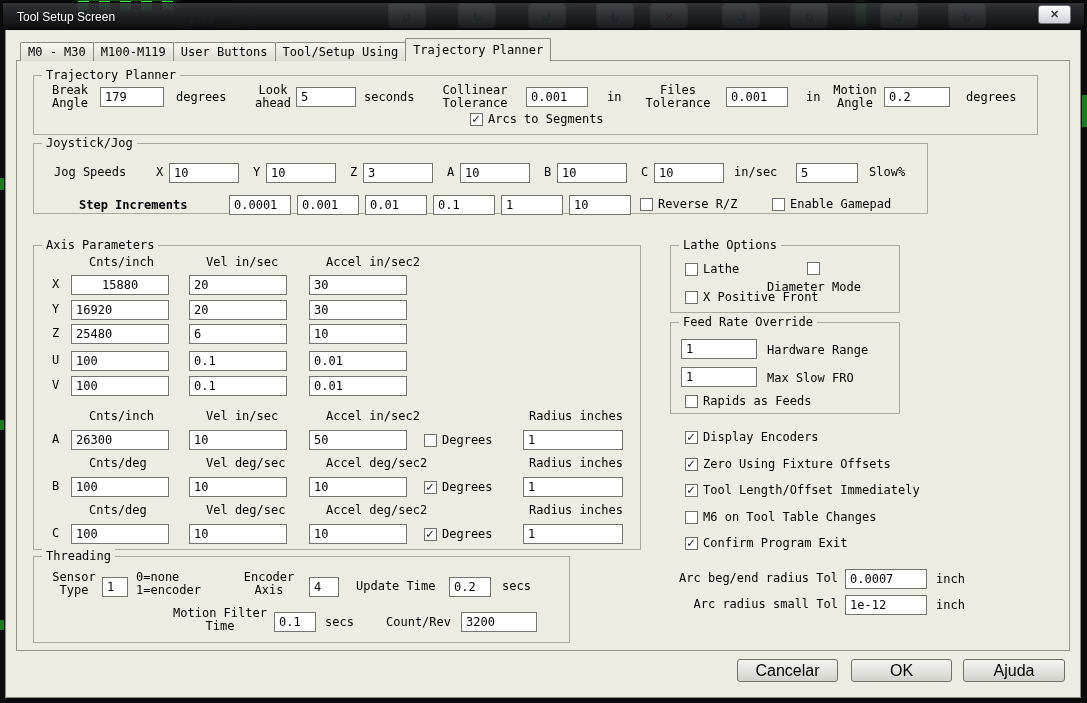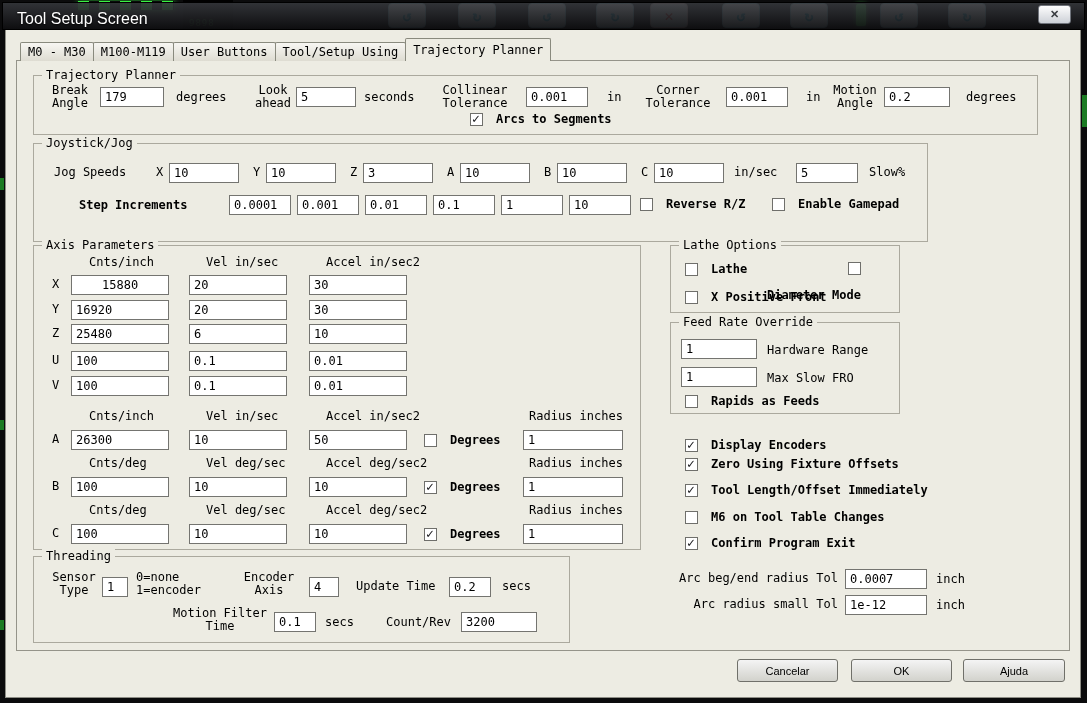--- a/index.html
+++ b/index.html
@@ -33,21 +33,21 @@
   .edge-frag { position:absolute; background:#1e8f28; opacity:.85; }
 
   
   .titlebar {
     position:absolute; left:2px; top:2px; width:1083px; height:28px;
     background: linear-gradient(rgba(52,54,58,.92), rgba(14,14,16,.95));
     border:1px solid #000;
   }
   .title-text {
     position:absolute; left:14px; top:7px; color:#fff;
-    font-family:"Liberation Sans", sans-serif; font-size:16px;
+    font-family:"Liberation Sans", sans-serif; font-size:12px;
     text-shadow: 0 1px 2px #000;
   }
   .close-btn {
     position:absolute; left:1038px; top:5px; width:33px; height:19px;
     background: linear-gradient(#fdfdfd,#cdd1d7);
     border:1px solid #70747c; border-radius:3px;
     display:flex; align-items:center; justify-content:center;
     color:#3a3d42; font-size:11px; font-weight:bold;
     font-family:"Liberation Sans", sans-serif; cursor:pointer;
   }
@@ -81,33 +81,33 @@
   }
   .lbl { position:absolute; white-space:pre-line; line-height:13px; }
   .lbl.c { text-align:center; }
   .lbl.r { text-align:right; }
   .field {
     position:absolute; height:20px; background:#fff;
     border:1px solid #747470;
     font-family:"DejaVu Sans Mono", monospace; font-size:12px;
     padding:1px 4px; color:#000;
   }
-  .cb { position:absolute; display:flex; align-items:flex-end; gap:13px; cursor:pointer; white-space:nowrap;font-weight:bold; }
+  .cb { position:absolute; display:flex; align-items:center; gap:5px; cursor:pointer; white-space:nowrap; }
   .cb .box { width:13px; height:13px; background:#fff; border:1px solid #6f6f6b; position:relative; flex:none; }
   .cb.checked .box::after {
     content:"✓"; position:absolute; left:1px; top:-3px;
     font-size:13px; font-weight:bold; color:#17171a;
   }
 
   .btn {
     position:absolute; height:23px;
     background: linear-gradient(#f4f4f4,#d2d2cc);
     border:1px solid #70706a; border-radius:3px;
     display:flex; align-items:center; justify-content:center;
-    font-family:"Liberation Sans", sans-serif; font-size:11px; cursor:pointer;
+    font-family:"Liberation Sans", sans-serif; font-size:16px; cursor:pointer;
   }
 </style>
 </head>
 <body>
 
 <div class="frag-digits"></div>
 <div class="frag-black">
   <span class="frag-dro">9898</span>
 </div>
 <div class="frag-btn" style="left:388px;">
@@ -172,37 +172,37 @@
   <span class="lbl c" style="left:216px;top:8px;width:46px;">Look
 ahead</span>
   <input class="field" style="left: 262px; top: 11px; width: 60px;" value="5">
   <span class="lbl" style="left:330px;top:15px;">seconds</span>
 
   <span class="lbl c" style="left:405px;top:8px;width:72px;">Collinear
 Tolerance</span>
   <input class="field" style="left: 492px; top: 11px; width: 62px;" value="0.001">
   <span class="lbl" style="left:573px;top:15px;">in</span>
 
-  <span class="lbl c" style="left:608px;top:8px;width:72px;">Corner
+  <span class="lbl c" style="left:608px;top:8px;width:72px;">Files
 Tolerance</span>
   <input class="field" style="left: 692px; top: 11px; width: 62px;" value="0.001">
   <span class="lbl" style="left:772px;top:15px;">in</span>
 
   <span class="lbl c" style="left:798px;top:8px;width:46px;">Motion
 Angle</span>
   <input class="field" style="left: 850px; top: 11px; width: 66px;" value="0.2">
   <span class="lbl" style="left:932px;top:15px;">degrees</span>
 
   <div class="cb checked" style="left:436px;top:36px;">
     <span class="box"></span>
     <span>Arcs to Segments</span>
   </div>
 </div>
 
-<div class="group" style="left:33px;top:143px;width:895px;height:99px;z-index:2;">
+<div class="group" style="left:33px;top:143px;width:895px;height:71px;z-index:2;">
   <span class="legend">Joystick/Jog</span>
 
   <span class="lbl" style="left:20px;top:22px;text-align:center;">Jog Speeds</span>
 
   <span class="lbl" style="left:122px;top:22px;">X</span>
   <input class="field" style="left: 135px; top: 19px; width: 70px;" value="10">
   <span class="lbl" style="left:219px;top:22px;">Y</span>
   <input class="field" style="left: 232px; top: 19px; width: 70px;" value="10">
   <span class="lbl" style="left:316px;top:22px;">Z</span>
   <input class="field" style="left: 329px; top: 19px; width: 70px;" value="3">
@@ -357,21 +357,21 @@
   <input class="field" style="left: 10px; top: 16px; width: 76px;" value="1">
   <span class="lbl" style="left:96px;top:21px;">Hardware Range</span>
   <input class="field" style="left: 10px; top: 44px; width: 76px;" value="1">
   <span class="lbl" style="left:96px;top:49px;">Max Slow FRO</span>
   <div class="cb" style="left:14px;top:71px;">
     <span class="box"></span>
     <span>Rapids as Feeds</span>
   </div>
 </div>
 
-<div class="cb checked" style="left:685px;top:430px;z-index:2;margin-top:8px;">
+<div class="cb checked" style="left:685px;top:430px;z-index:2;">
   <span class="box"></span>
   <span>Display Encoders</span>
 </div>
 <div class="cb checked" style="left:685px;top:457px;z-index:2;">
   <span class="box"></span>
   <span>Zero Using Fixture Offsets</span>
 </div>
 <div class="cb checked" style="left:685px;top:483px;z-index:2;">
   <span class="box"></span>
   <span>Tool Length/Offset Immediately</span>

